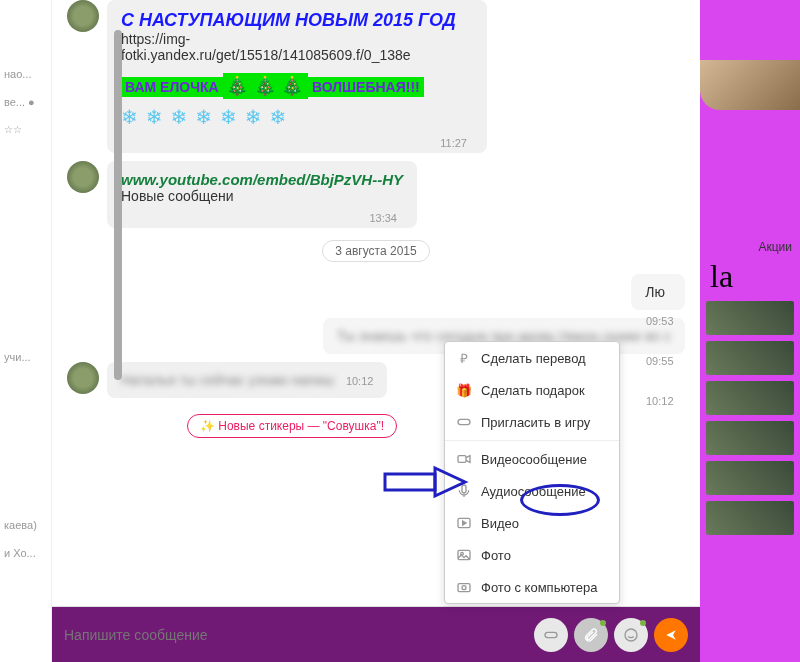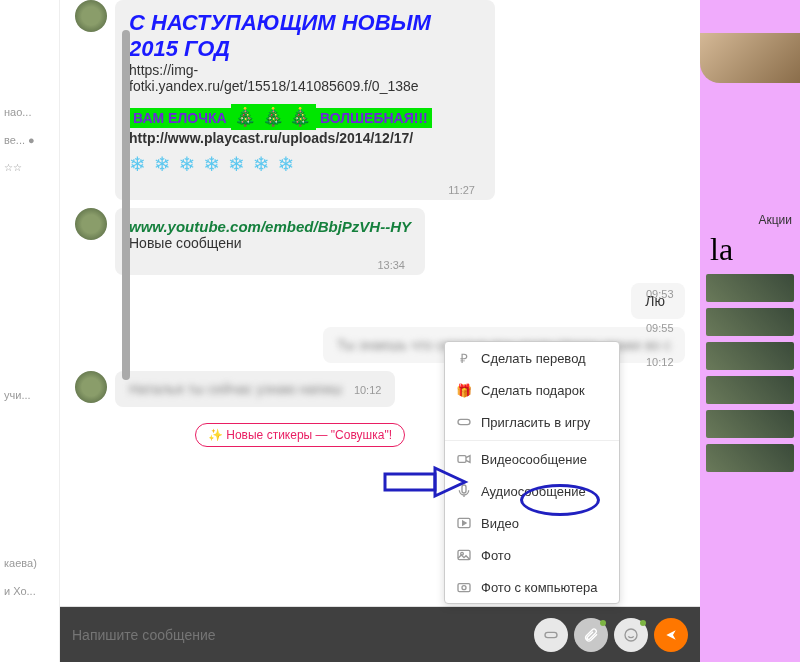--- a/index.html
+++ b/index.html
@@ -1,58 +1,58 @@
 <!DOCTYPE html>
 <html><head>
 <meta charset="utf-8">
 <style>
 *{margin:0;padding:0;box-sizing:border-box;font-family:Arial,sans-serif}
 body{width:800px;height:662px;overflow:hidden;position:relative;background:#fff}
 .outer{display:flex;height:662px}
-.left-sidebar{width:60px;background:#fff;border-right:1px solid #eee;padding-top:98px;font-size:11px;color:#999}
+.left-sidebar{width:52px;background:#fff;border-right:1px solid #eee;padding-top:60px;font-size:11px;color:#999}
 .left-sidebar div{padding:8px 4px;overflow:hidden;white-space:nowrap}
 .star{font-size:10px}
 .chat-area{flex:1;display:flex;flex-direction:column;position:relative;background:#fff}
 .scroll{flex:1;overflow-y:auto;padding:0 15px;position:relative}
 .scrollbar{position:absolute;left:62px;top:30px;width:8px;height:350px;background:#aaa;border-radius:4px;z-index:5}
 .msg-row{display:flex;margin-bottom:8px;position:relative}
 .msg-row.in{justify-content:flex-start}
 .msg-row.out{justify-content:flex-end}
 .avatar{width:32px;height:32px;border-radius:50%;background:radial-gradient(circle,#8a9d6a 40%,#4a5d3a);margin-right:8px;flex-shrink:0}
 .bubble{background:#f0f0f0;border-radius:8px;padding:10px 14px;max-width:380px;position:relative;font-size:14px;color:#333}
 .bubble.out{background:#f5f5f5}
 .time{font-size:11px;color:#999;position:absolute;bottom:4px;right:20px}
-.big-bold-blue{color:#1a1aff;font-weight:bold;font-size:22px;font-style:italic}
+.big-bold-blue{color:#1a1aff;font-weight:bold;font-size:18px;font-style:italic}
 .link-txt{color:#333;font-size:14px}
 .green-hl{background:#00e600;color:#6d28d9;font-weight:bold;padding:2px 4px;display:inline-block}
 .tree{font-size:18px}
 .snowflake{color:#5dc8f0;font-size:20px;margin-right:8px}
 .green-link{color:#15803d;font-style:italic;font-weight:bold;font-size:15px}
 .date-sep{text-align:center;margin:12px 0}
 .date-sep span{display:inline-block;background:#fff;border:1px solid #ddd;border-radius:12px;padding:3px 12px;font-size:12px;color:#666}
 .blurred{filter:blur(3px);color:#888;user-select:none}
 .stickers-pill{display:inline-block;border:1px solid #e91e63;border-radius:16px;padding:4px 12px;font-size:12px;color:#e91e63;margin:8px 0 8px 120px}
 .stickers-pill::before{content:"✨ ";color:#e91e63}
 .attach-menu{position:absolute;right:80px;bottom:58px;width:176px;background:#fff;border:1px solid #ccc;border-radius:4px;box-shadow:0 2px 8px rgba(0,0,0,0.15);z-index:20}
 .attach-menu .item{display:flex;align-items:center;padding:7px 10px;font-size:13px;color:#333;cursor:pointer}
 .attach-menu .icon{width:18px;height:18px;margin-right:8px;color:#999;display:flex;align-items:center;justify-content:center}
 .attach-menu hr{border:none;border-top:1px solid #eee;margin:2px 0}
-.composer{height:56px;border-top:1px solid #e0e0e0;display:flex;padding:0 12px;background:#404040}
+.composer{height:56px;border-top:1px solid #e0e0e0;display:flex;padding:0 12px;background:#701a75}
 .composer input{flex:1;border:none;outline:none;font-size:14px;color:#999;background:transparent}
 .composer .btns{display:flex;gap:6px;align-items:center}
 .circle-btn{width:34px;height:34px;border-radius:50%;display:flex;align-items:center;justify-content:center;cursor:pointer;position:relative}
 .circle-btn.grey{background:#e8e8e8;color:#999}
 .circle-btn.orange{background:#ff7700;color:#fff}
 .circle-btn .dot{position:absolute;top:2px;right:2px;width:6px;height:6px;border-radius:50%;background:#7cb342}
-.right-panel{width:100px;background:#f0abfc;padding-top:33px}
+.right-panel{width:100px;background:#d946ef;padding-top:60px}
 .right-panel .shoe{height:50px;background:linear-gradient(135deg,#d4b896,#8a6d4a);margin-bottom:10px;border-radius:0 0 0 20px}
 .right-panel .ad-label{font-size:12px;color:#333;text-align:right;padding-right:8px;margin-bottom:4px}
 .right-panel .la{font-family:serif;font-size:32px;padding-left:10px;color:#000}
 .right-thumbs{display:flex;flex-direction:column;gap:6px;padding:6px}
-.thumb{height:28px;background:linear-gradient(45deg,#6a7a5a,#3a4a3a);border-radius:2px;position:relative}
+.thumb{height:34px;background:linear-gradient(45deg,#6a7a5a,#3a4a3a);border-radius:2px;position:relative}
 .thumb .tt{position:absolute;left:-60px;top:14px;font-size:11px;color:#999;white-space:nowrap}
 .annot-arrow{position:absolute;right:230px;bottom:160px;z-index:30;pointer-events:none}
 .annot-circle{position:absolute;right:100px;bottom:146px;width:80px;height:32px;border:3px solid #2020c0;border-radius:50%;z-index:30;pointer-events:none}
 svg.icon-svg{width:16px;height:16px;fill:none;stroke:#999;stroke-width:2}
 </style>
 </head>
 <body>
 
 <div class="outer">
   <div class="left-sidebar">
@@ -72,40 +72,40 @@
 
       <div class="msg-row in">
         <div class="avatar"></div>
         <div class="bubble">
           <div class="big-bold-blue">С НАСТУПАЮЩИМ НОВЫМ 2015 ГОД</div>
           <div class="link-txt">https://img-fotki.yandex.ru/get/15518/141085609.f/0_138e</div>
           <div style="height:10px"></div>
           <div>
             <span class="green-hl">ВАМ ЕЛОЧКА</span><span class="green-hl tree">🎄 🎄 🎄</span><span class="green-hl">ВОЛШЕБНАЯ!!!</span>
           </div>
-          <div class="link-txt" style="font-weight:bold">http://www.playcast.ru/uploads/2014/12/17/</div>
           <div style="margin-top:6px">
             <span class="snowflake">❄</span><span class="snowflake">❄</span><span class="snowflake">❄</span><span class="snowflake">❄</span><span class="snowflake">❄</span><span class="snowflake">❄</span><span class="snowflake">❄</span>
           </div>
           <div style="height:14px"></div>
           <span class="time">11:27</span>
         </div>
       </div>
 
 
       <div class="msg-row in">
         <div class="avatar"></div>
         <div class="bubble">
           <div class="green-link">www.youtube.com/embed/BbjPzVH--HY</div>
           <div>Новые сообщени</div>
           <div style="height:14px"></div>
           <span class="time">13:34</span>
         </div>
       </div>
 
+      <div class="date-sep"><span>3 августа 2015</span></div>
 
       <div class="msg-row out">
         <div class="bubble out" style="padding-right:20px"><span>Лю</span></div>
       </div>
 
       <div class="msg-row out">
         <div class="bubble out">
           <span class="blurred">Ты знаешь что сегодня при ирову Никон скажи во с</span>
         </div>
       </div>

